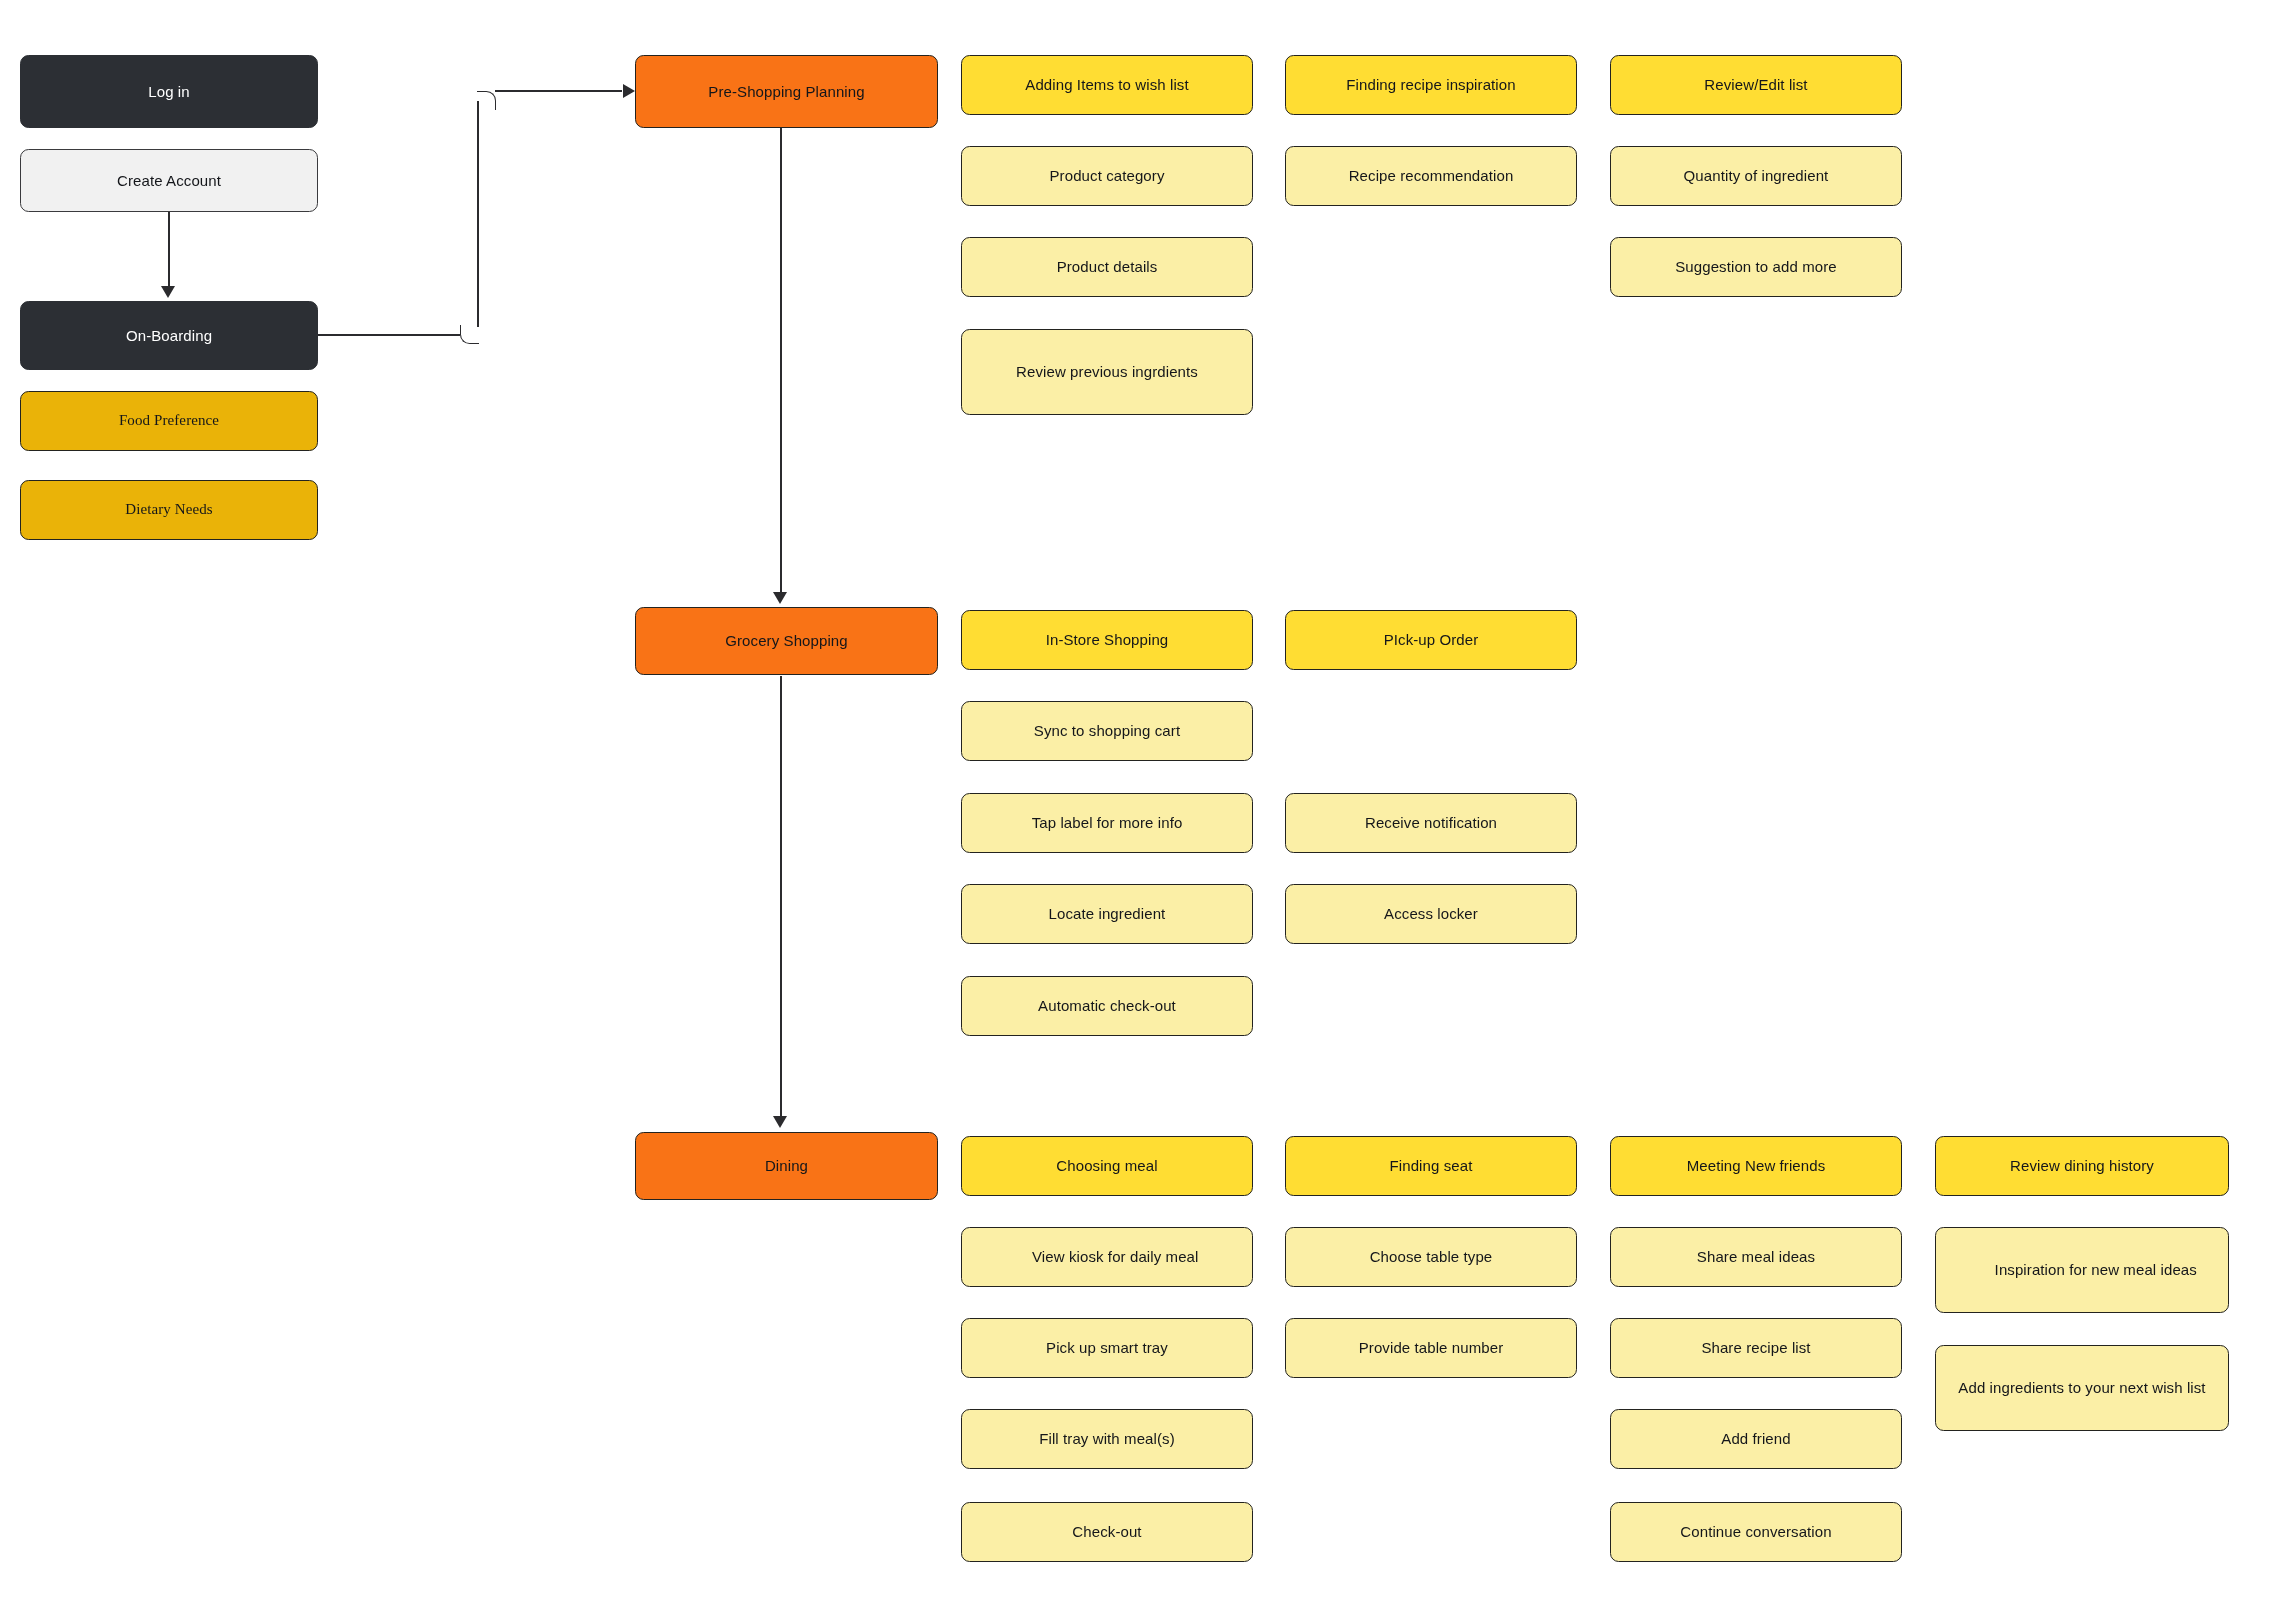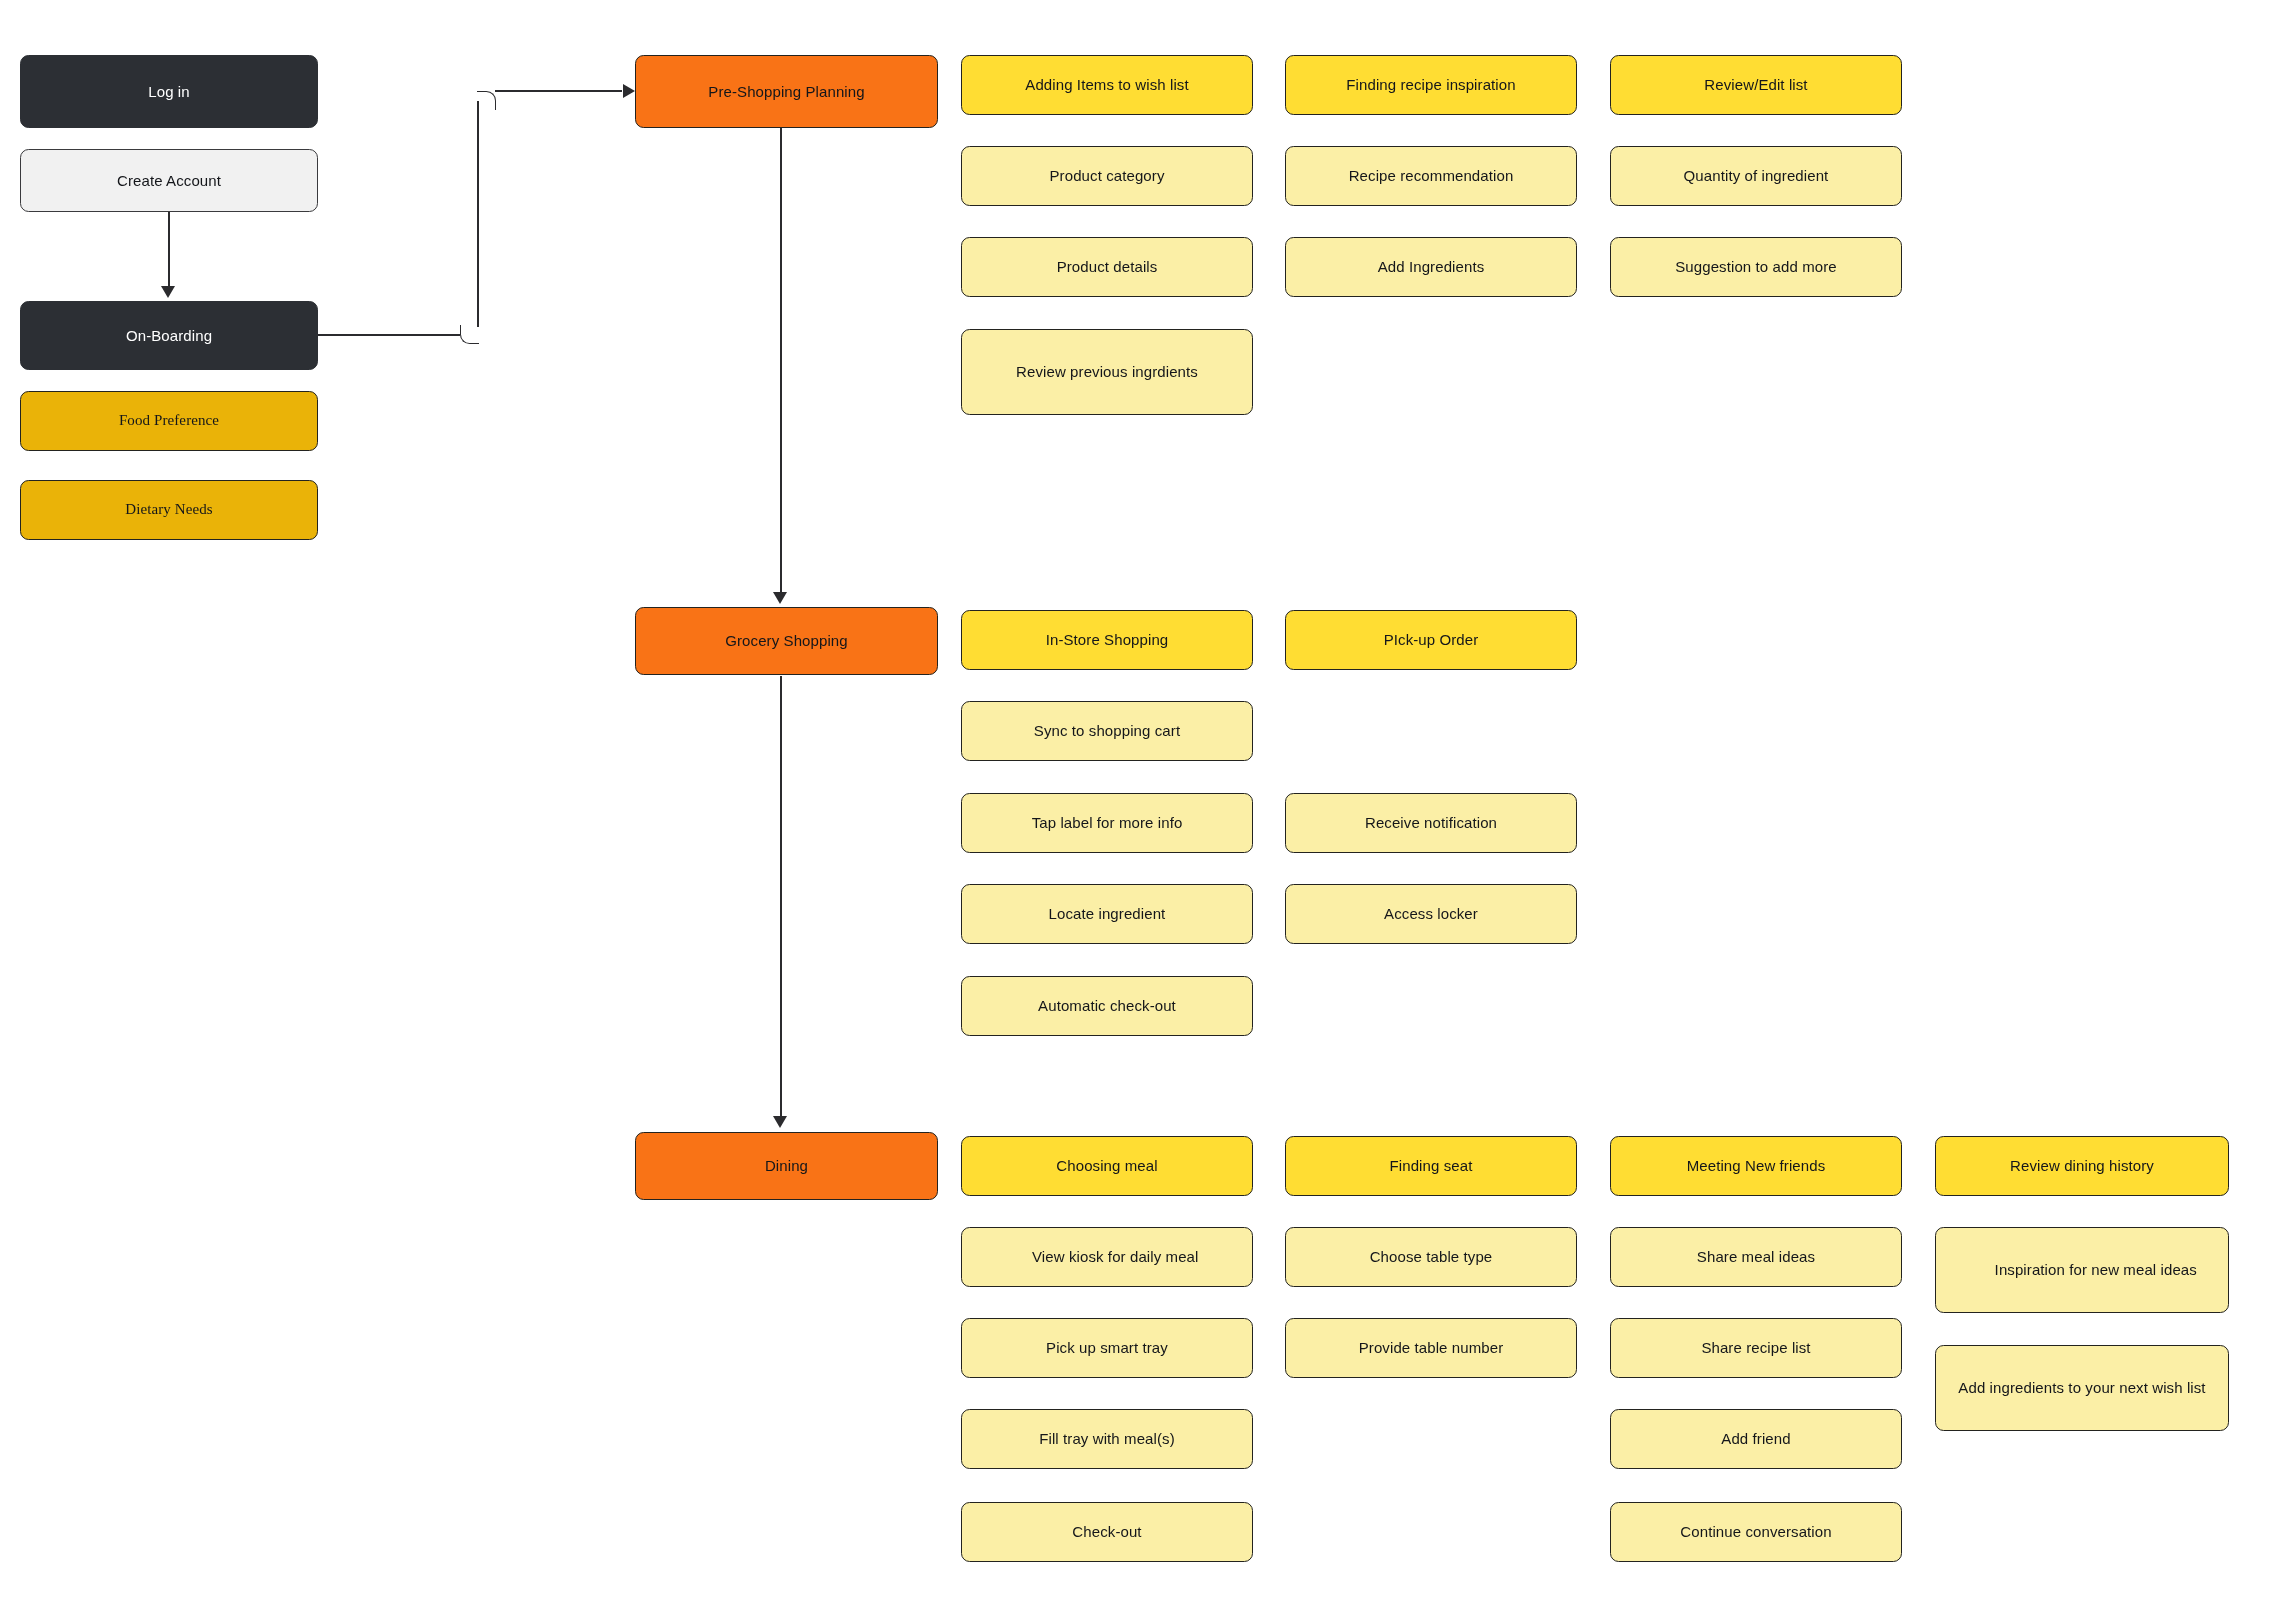--- a/index.html
+++ b/index.html
@@ -167,23 +167,20 @@
   <div class="node leaf" style="left:961px; top:329px; width:292px; height:86px;">
     <span>Review previous ingrdients</span>
   </div>
 
   <div class="node head" style="left:1285px; top:55px; width:292px; height:60px;">
     <span>Finding recipe inspiration</span>
   </div>
   <div class="node leaf" style="left:1285px; top:146px; width:292px; height:60px;">
     <span>Recipe recommendation</span>
   </div>
-  <div class="node leaf" style="left:1285px; top:237px; width:292px; height:60px;">
-    <span>Add Ingredients</span>
-  </div>
 
   <div class="node head" style="left:1610px; top:55px; width:292px; height:60px;">
     <span>Review/Edit list</span>
   </div>
   <div class="node leaf" style="left:1610px; top:146px; width:292px; height:60px;">
     <span>Quantity of ingredient</span>
   </div>
   <div class="node leaf" style="left:1610px; top:237px; width:292px; height:60px;">
     <span>Suggestion to add more</span>
   </div>

